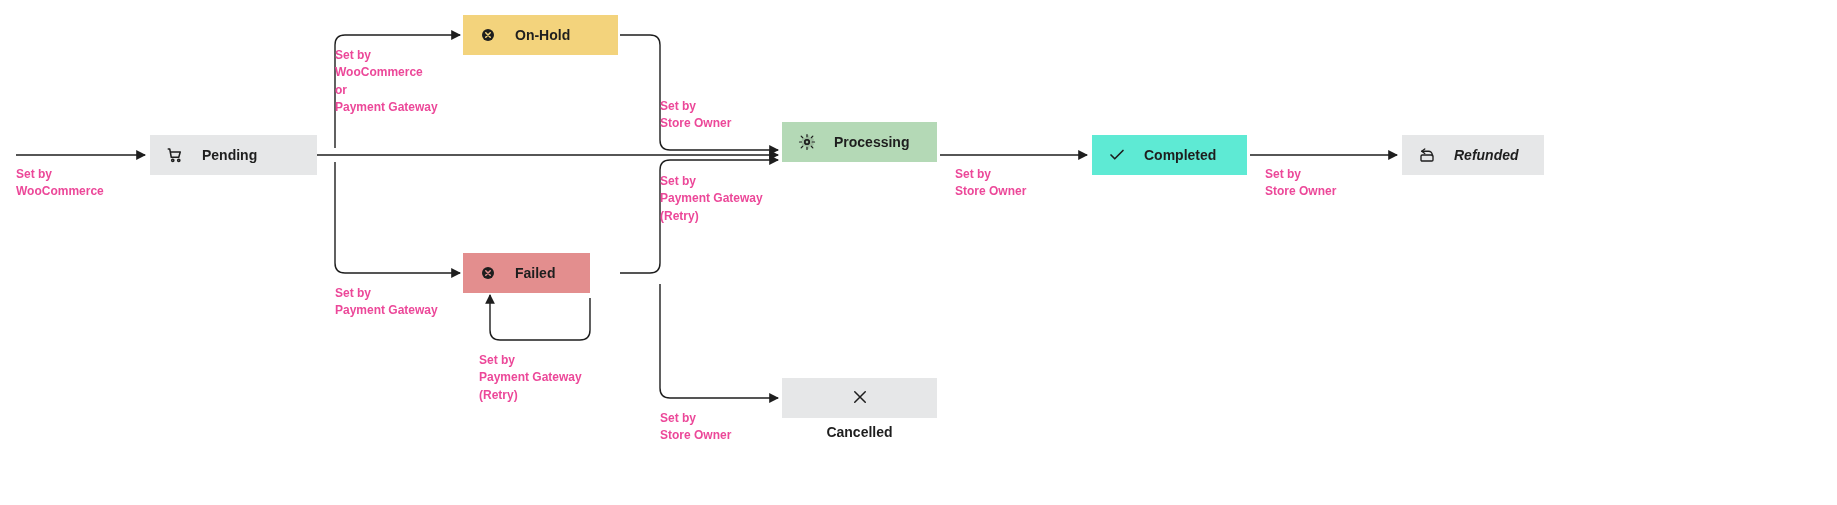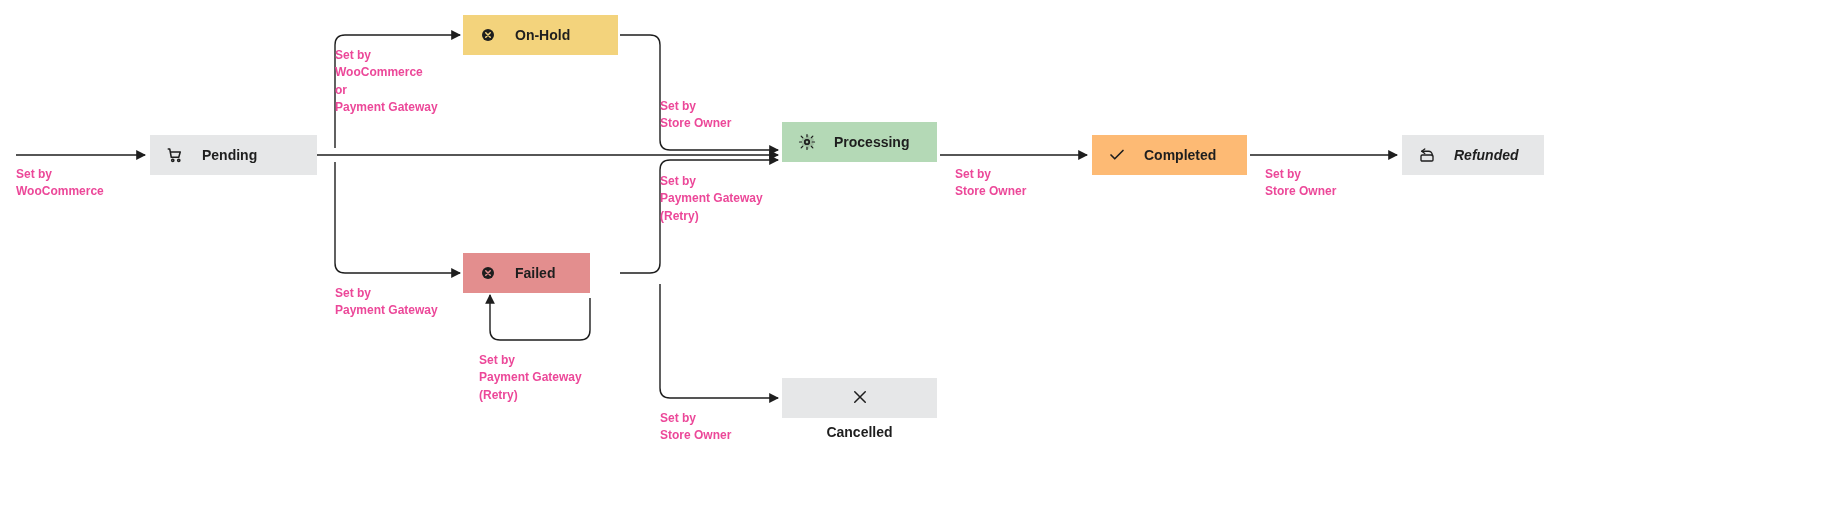--- a/index.html
+++ b/index.html
@@ -41,21 +41,21 @@
     justify-content: center;
     width: 18px;
     height: 18px;
     flex-shrink: 0;
   }
   .node .icon svg { width: 18px; height: 18px; display:block; }
   .grey  { background: #e6e7e8; }
   .amber { background: #f3d37c; }
   .red   { background: #e38e8e; }
   .green { background: #b4d9b6; }
-  .blue  { background: #fdba74; }
+  .blue  { background: #5eead4; }
 
   .caption {
     position: absolute;
     font-size: 12px;
     line-height: 1.45;
     color: #ec4899;
     white-space: pre-line;
     font-weight: bold;
   }
 </style>

